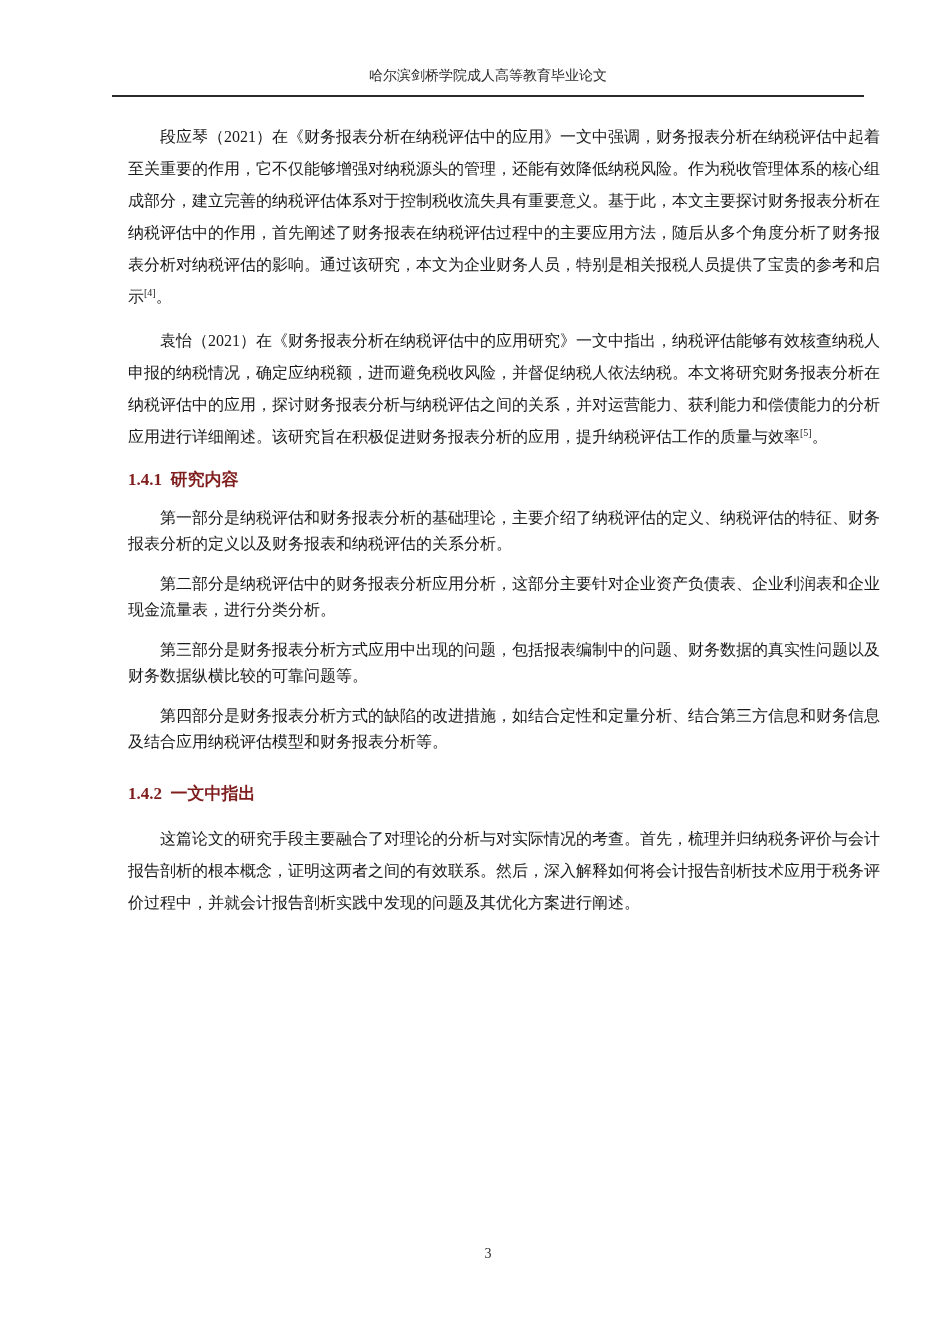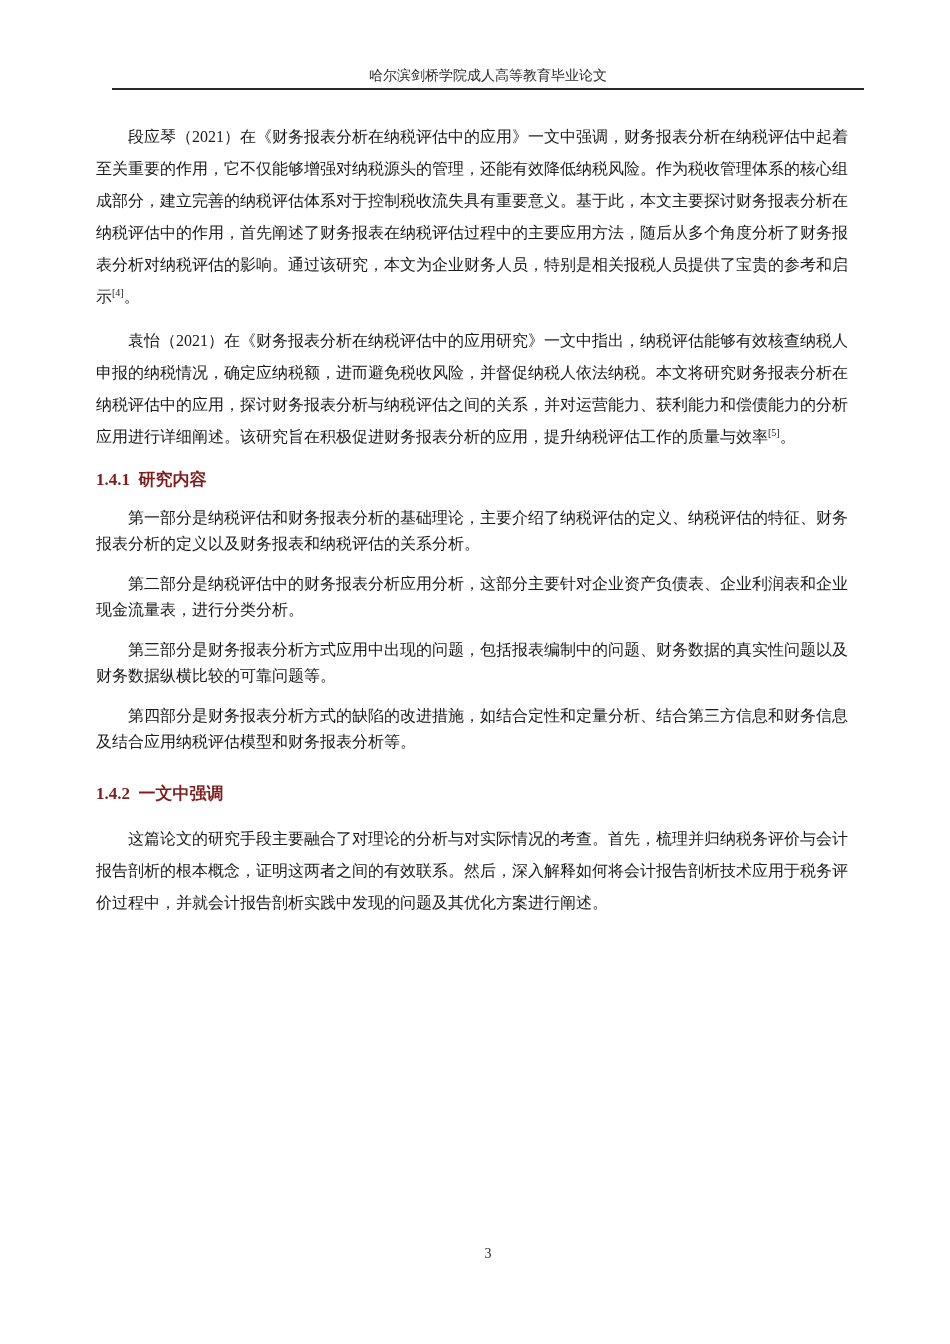--- a/index.html
+++ b/index.html
@@ -16,25 +16,25 @@
   .page-header {
     position: absolute;
     left: 112px;
     width: 752px;
     top: 66px;
     text-align: center;
     font-size: 14px;
     line-height: 20px;
     color: #2b2b2b;
     border-bottom: 2px solid #2a2a2a;
-    padding-bottom: 2px;
+    padding-bottom: 9px;
   }
   .content {
     position: absolute;
-    left: 96px;
+    left: 128px;
     width: 752px;
     top: 121px;
   }
   p.body {
     font-size: 16px;
     line-height: 32px;
     text-align: justify;
     text-indent: 2em;
     margin: 0 0 12px 0;
   }
@@ -107,21 +107,21 @@
 
     <p class="body tight">第一部分是纳税评估和财务报表分析的基础理论，主要介绍了纳税评估的定义、纳税评估的特征、财务报表分析的定义以及财务报表和纳税评估的关系分析。</p>
 
     <p class="body tight">第二部分是纳税评估中的财务报表分析应用分析，这部分主要针对企业资产负债表、企业利润表和企业现金流量表，进行分类分析。</p>
 
     <p class="body tight">第三部分是财务报表分析方式应用中出现的问题，包括报表编制中的问题、财务数据的真实性问题以及财务数据纵横比较的可靠问题等。</p>
 
     <p class="body tight">第四部分是财务报表分析方式的缺陷的改进措施，如结合定性和定量分析、结合第三方信息和财务信息及结合应用纳税评估模型和财务报表分析等。</p>
 
     <h2 class="subsec mt-lg">
-      <span class="h-num">1.4.2</span><span>一文中强调</span>
+      <span class="h-num">1.4.2</span><span>一文中指出</span>
     </h2>
 
     <p class="body">这篇论文的研究手段主要融合了对理论的分析与对实际情况的考查。首先，梳理并归纳税务评价与会计报告剖析的根本概念，证明这两者之间的有效联系。然后，深入解释如何将会计报告剖析技术应用于税务评价过程中，并就会计报告剖析实践中发现的问题及其优化方案进行阐述。</p>
 
   </div>
 
   <div class="page-number">3</div>
 
 </div>
 

